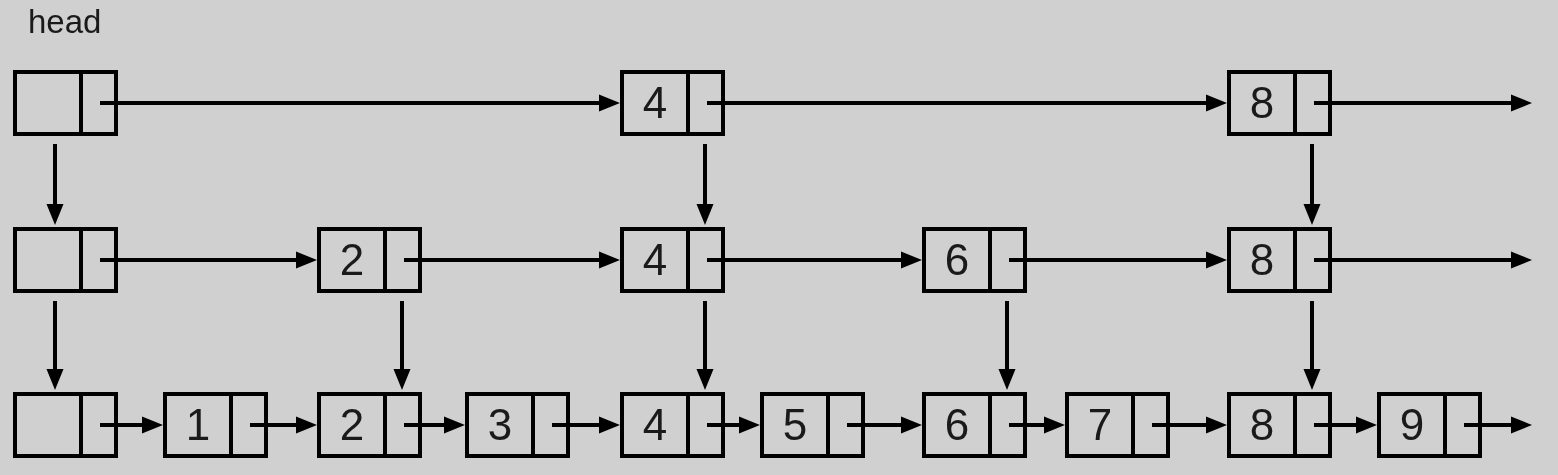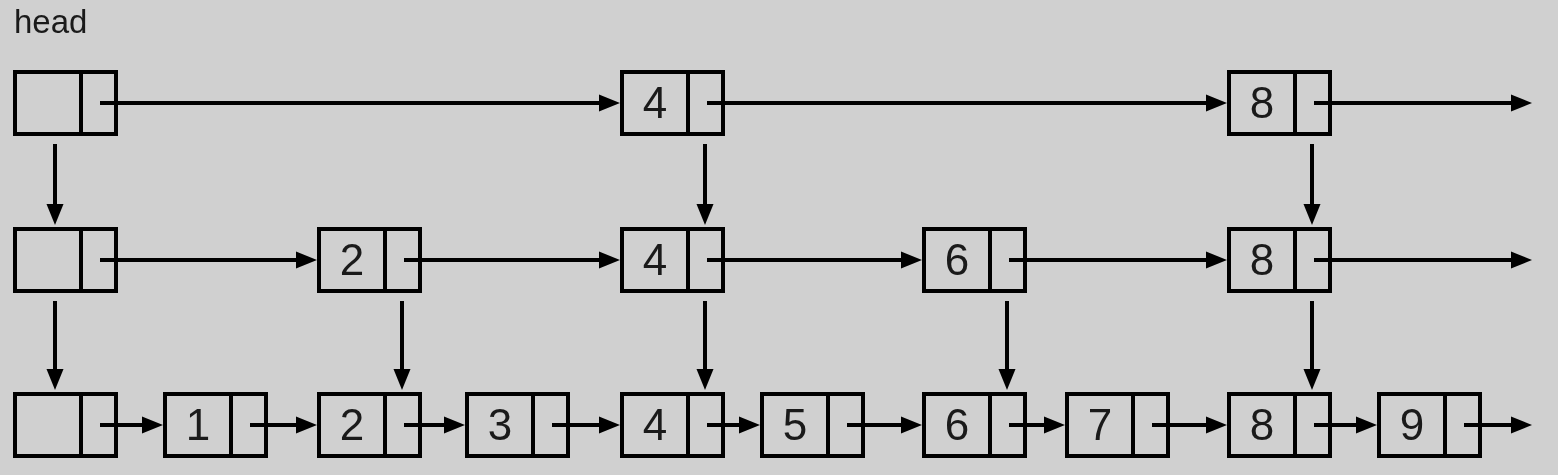--- a/index.html
+++ b/index.html
@@ -10,21 +10,21 @@
   html,body{margin:0;padding:0;}
   body{font-family:"Liberation Sans",sans-serif;}
   .canvas{
     position:relative;
     width:1558px;height:475px;
     background:var(--bg);
     overflow:hidden;
   }
   .head-label{
     position:absolute;
-    left:14px;top:2px;
+    left:28px;top:2px;
     font-size:33px;
     line-height:1.2;
     color:var(--text);
     font-family:"Liberation Sans",sans-serif;
   }
   .arrows{
     position:absolute;left:0;top:0;
     pointer-events:none;
   }
   .node{

